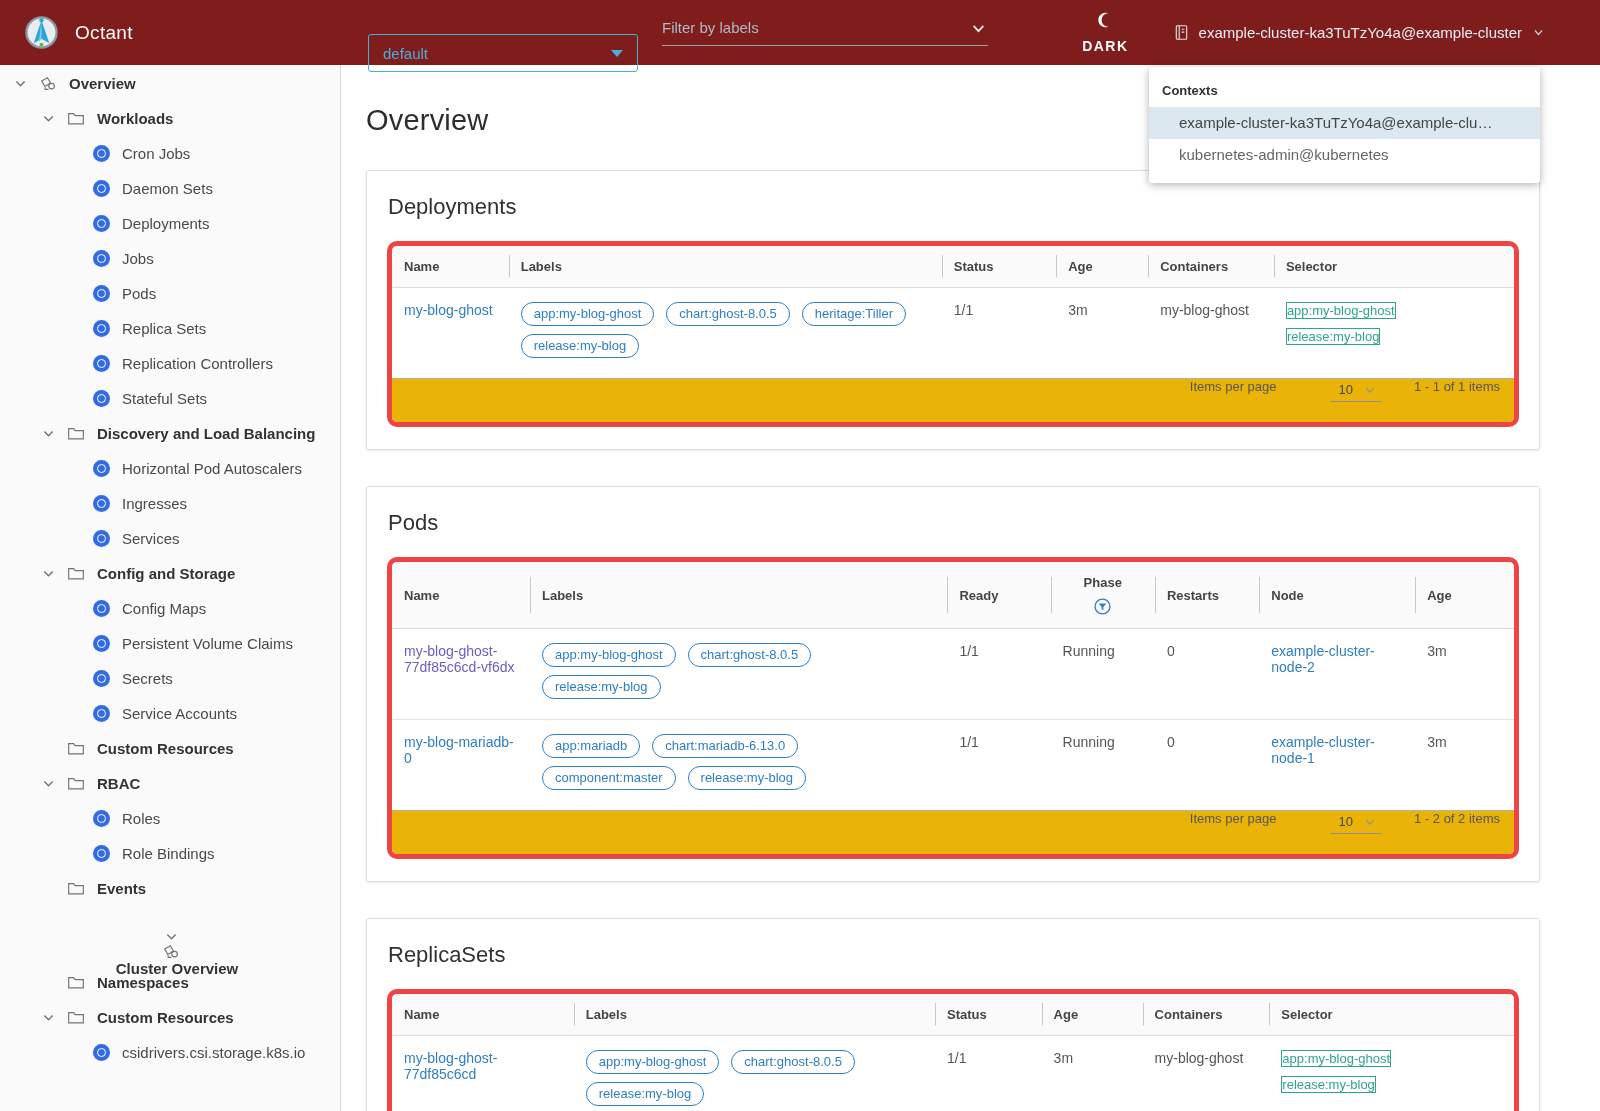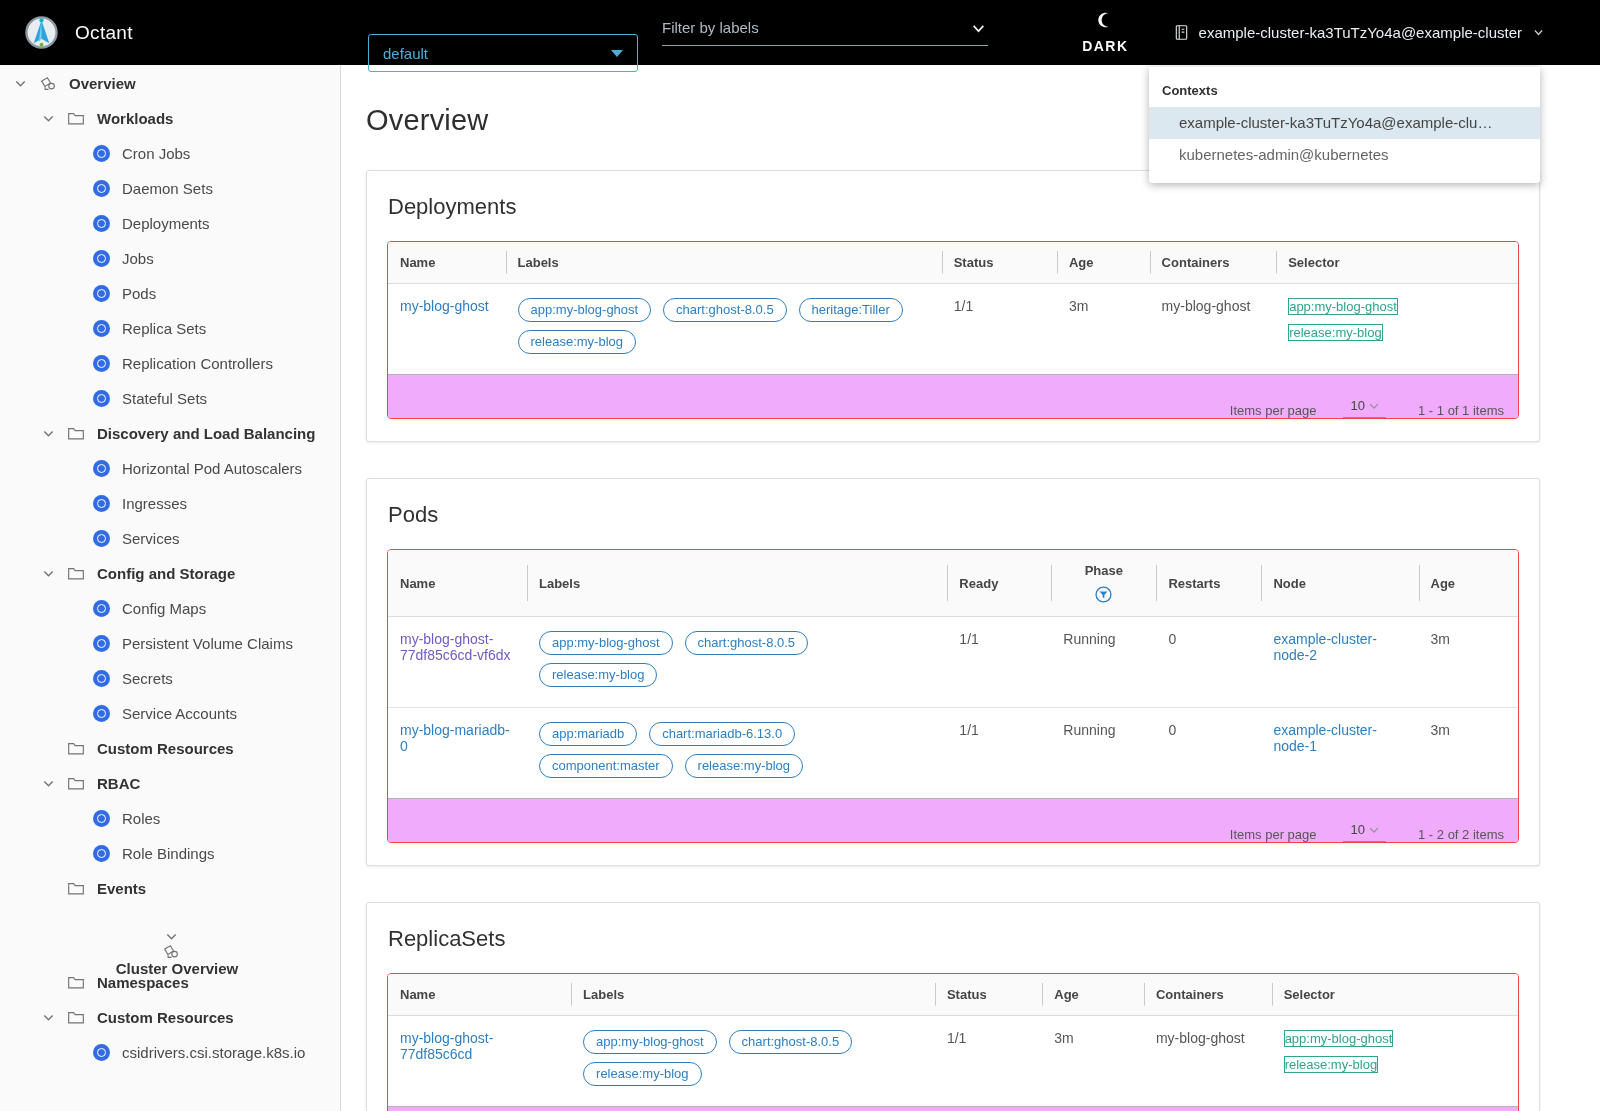--- a/index.html
+++ b/index.html
@@ -1,20 +1,20 @@
 <!DOCTYPE html>
 <html><head>
 <meta charset="utf-8">
 <style>
   * { margin:0; padding:0; box-sizing:border-box; }
   html,body { width:1600px; height:1111px; overflow:hidden; background:#fff;
     font-family:"Liberation Sans","DejaVu Sans",sans-serif; }
 
   
-  .hdr { height:65px; background:#000000; display:flex; align-items:center;
+  .hdr { height:65px; background:#7f1d1d; display:flex; align-items:center;
     padding:0 56px 0 24px; position:relative; z-index:30; }
   .brand { display:flex; align-items:center; gap:16px; width:344px; flex:none; }
   .brand-name { color:#fafafa; font-size:19px; letter-spacing:.3px; }
   .ns-select { flex:none; width:270px; height:38px; border:1px solid #49afd9; border-radius:3px;
     display:flex; align-items:center; justify-content:space-between; padding:0 14px; cursor:pointer;margin-top:41px; }
   .ns-select .val { color:#49afd9; font-size:15px; }
   .ns-caret { width:0; height:0; border-left:6px solid transparent; border-right:6px solid transparent;
     border-top:7px solid #49afd9; }
   .lbl-filter { flex:none; width:326px; margin-left:24px; position:relative;
     border-bottom:1px solid #93a6b0; padding-bottom:9px; display:flex; align-items:center; }
@@ -56,40 +56,40 @@
   .ricon { width:17px; height:17px; border-radius:50%; background:#326ce5; position:relative; flex:none; }
   .ricon::after { content:""; position:absolute; inset:4px; border:1.6px solid #fff; border-radius:50%; }
 
   
   .main { flex:1; position:relative; background:#fff; padding:27px 60px 0 25px; overflow:hidden; }
   .page-title { font-size:29px; font-weight:400; color:#2e2e2e; margin:12px 0 33px; letter-spacing:.2px; }
   .card { background:#fff; border:1px solid #dedede; border-radius:3px;
     box-shadow:0 1px 3px rgba(0,0,0,.09); padding:17px 20px 22px; margin-bottom:36px; }
   .card-title { font-size:22px; font-weight:400; color:#313131; margin:6px 0 21px 1px; }
 
-  .dg { border:1px solid #ef4444; border-radius:4px; overflow:hidden; }
+  .dg { border:5px solid #ef4444; border-radius:10px; overflow:hidden; }
   table { width:100%; border-collapse:collapse; table-layout:fixed; }
   thead th { background-color:#fafafa; color:#454545; font-size:13px; font-weight:700; text-align:left;
     padding:13px 12px; border-bottom:1px solid #dcdcdc; }
   thead th.sepd { background-image:linear-gradient(#c9c9c9,#c9c9c9); background-repeat:no-repeat;
     background-size:1px 55%; background-position:left center; }
   tbody td { padding:14px 12px 12px; vertical-align:top; color:#565656; font-size:14px;
     border-bottom:1px solid #e3e3e3; overflow-wrap:break-word; }
   tbody tr:last-child td { border-bottom:none; }
   a.lnk { color:#2e7fc2; text-decoration:none; cursor:pointer; }
   a.lnk.visited { color:#6e5cc3; }
   .badge { display:inline-block; border:1px solid #2e7fc2; color:#2e7fc2; border-radius:12px;
     padding:3px 12px 4px; font-size:13px; margin:0 8px 8px 0; white-space:nowrap; background:#fff; cursor:pointer; }
   .badge.teal { border-color:#2fa48e; color:#2fa48e; display:table; margin-bottom:9px; }
   .ph-head { display:flex; align-items:center; gap:8px;flex-direction:column; }
-  .dg-footer { display:flex; align-items:flex-end; justify-content:flex-end; gap:26px;
-    background:#f0abfc; border-top:1px solid #b3b3b3; height:44px; padding:0 14px;
+  .dg-footer { display:flex; align-items:flex-start; justify-content:flex-end; gap:26px;
+    background:#eab308; border-top:1px solid #b3b3b3; height:44px; padding:0 14px;
     color:#565656; font-size:13px; }
-  .pp { display:inline-flex; align-items:center; gap:3px; border-bottom:1px solid #8f8f8f;
-    padding:3px 6px 4px 8px; cursor:pointer; color:#454545; }
+  .pp { display:inline-flex; align-items:center; gap:11px; border-bottom:1px solid #8f8f8f;
+    padding:3px 6px 4px 8px; cursor:pointer; color:#454545;margin-left:28px; }
   .range { margin-left:6px; }
 </style>
 </head>
 <body>
 
 <header class="hdr">
   <div class="brand">
     <span style="display:flex">
       <svg width="35" height="35" viewBox="0 0 36 36">
         <circle cx="18" cy="18" r="15.5" fill="#e9edf0" stroke="#8b98a3" stroke-width="2.4"></circle>

